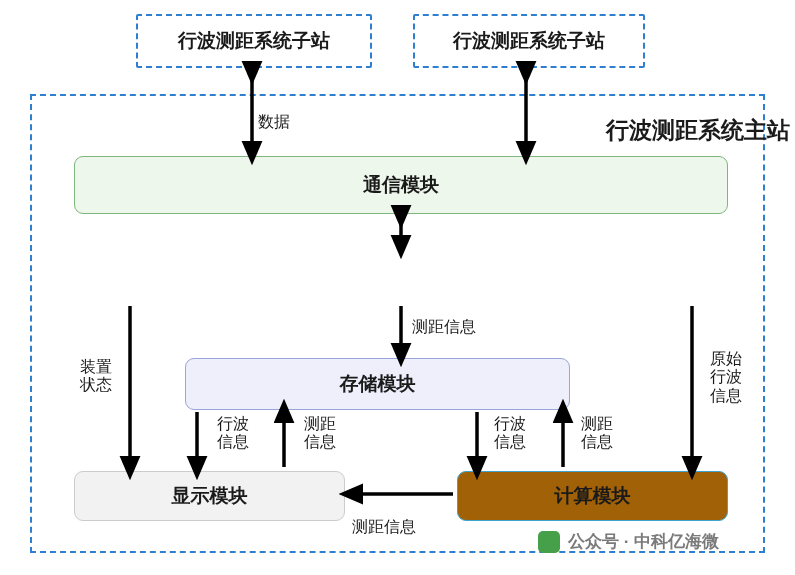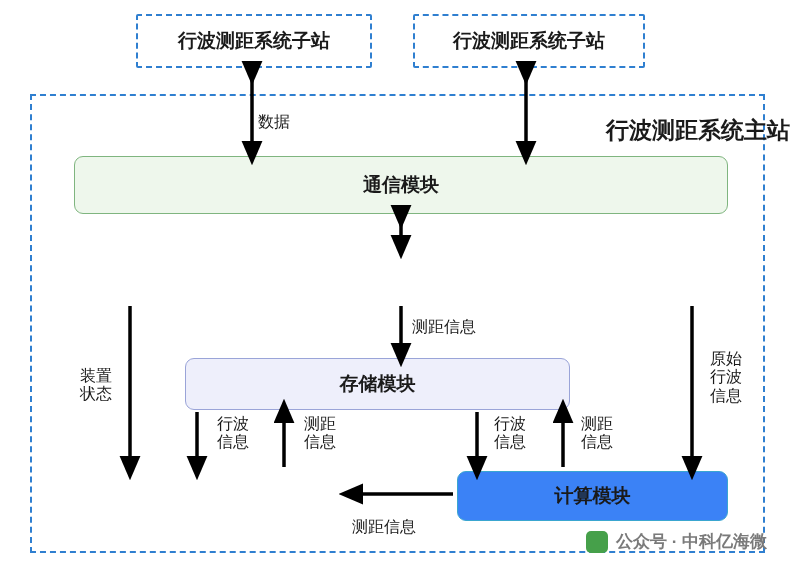--- a/index.html
+++ b/index.html
@@ -64,40 +64,39 @@
   .mod-store {
     border: 1.5px solid #9aa4d8;
     background: #eeeffb;
   }
   .mod-display {
     border: 1.5px solid #cccccc;
     background: #f2f2f2;
   }
   .mod-calc {
     border: 1.5px solid #3aa6d0;
-    background: #3b82f6;
+    background: #a16207;
   }
   .lbl {
     position: absolute;
     font-size: 16px;
     color: #1a1a1a;
     line-height: 1.15;
     text-align: center;
     white-space: pre-line;
     font-weight: normal;
   }
   .wm {
     position: absolute;
     display: flex;
     align-items: center;
     gap: 8px;
     color: #7a7a7a;
     font-size: 17px;
     font-weight: bold;
-    margin-left: 48px;
   }
   .wm-icon {
     width: 22px;
     height: 22px;
     border-radius: 5px;
     background: #46a04a;
     display: inline-flex;
     align-items: center;
     justify-content: center;
   }
@@ -119,20 +118,21 @@
   <div class="master-label" style="left:569px; top:115px;">行波测距系统主站</div>
 
   <div class="box substation" style="left:136px; top:14px; width:236px; height:54px;">行波测距系统子站</div>
   <div class="box substation" style="left:413px; top:14px; width:232px; height:54px;">行波测距系统子站</div>
 
   <div class="box mod mod-comm" style="left:74px; top:156px; width:654px; height:58px;">通信模块</div>
 
 
   <div class="box mod mod-store" style="left:185px; top:358px; width:385px; height:52px;">存储模块</div>
 
+  <div class="box mod mod-display" style="left:74px; top:471px; width:271px; height:50px;">显示模块</div>
 
   <div class="box mod mod-calc" style="left:457px; top:471px; width:271px; height:50px;">计算模块</div>
 
   <svg class="arrows" viewBox="0 0 795 575">
     <defs>
       <marker id="ah" markerWidth="7" markerHeight="7" refX="3.2" refY="3" orient="auto" markerUnits="strokeWidth">
         <path d="M0,0 L7,3 L0,6 z" fill="#000000"></path>
       </marker>
     </defs>
 
@@ -156,21 +156,21 @@
 
     <line x1="563" y1="467" x2="563" y2="412" stroke="#000000" stroke-width="3.5" marker-end="url(#ah)"></line>
 
     <line x1="453" y1="494" x2="352" y2="494" stroke="#000000" stroke-width="3.5" marker-end="url(#ah)"></line>
   </svg>
 
   <div class="lbl" style="left:258px; top:113px;">数据</div>
 
   <div class="lbl" style="left:412px; top:318px;">测距信息</div>
 
-  <div class="lbl" style="left:68px; top:358px; width:56px;margin-top:9px;">装置
+  <div class="lbl" style="left:68px; top:358px; width:56px;">装置
 状态</div>
 
   <div class="lbl" style="left:698px; top:350px; width:56px;">原始
 行波
 信息</div>
 
   <div class="lbl" style="left:207px; top:415px; width:52px;">行波
 信息</div>
 
   <div class="lbl" style="left:294px; top:415px; width:52px;">测距

